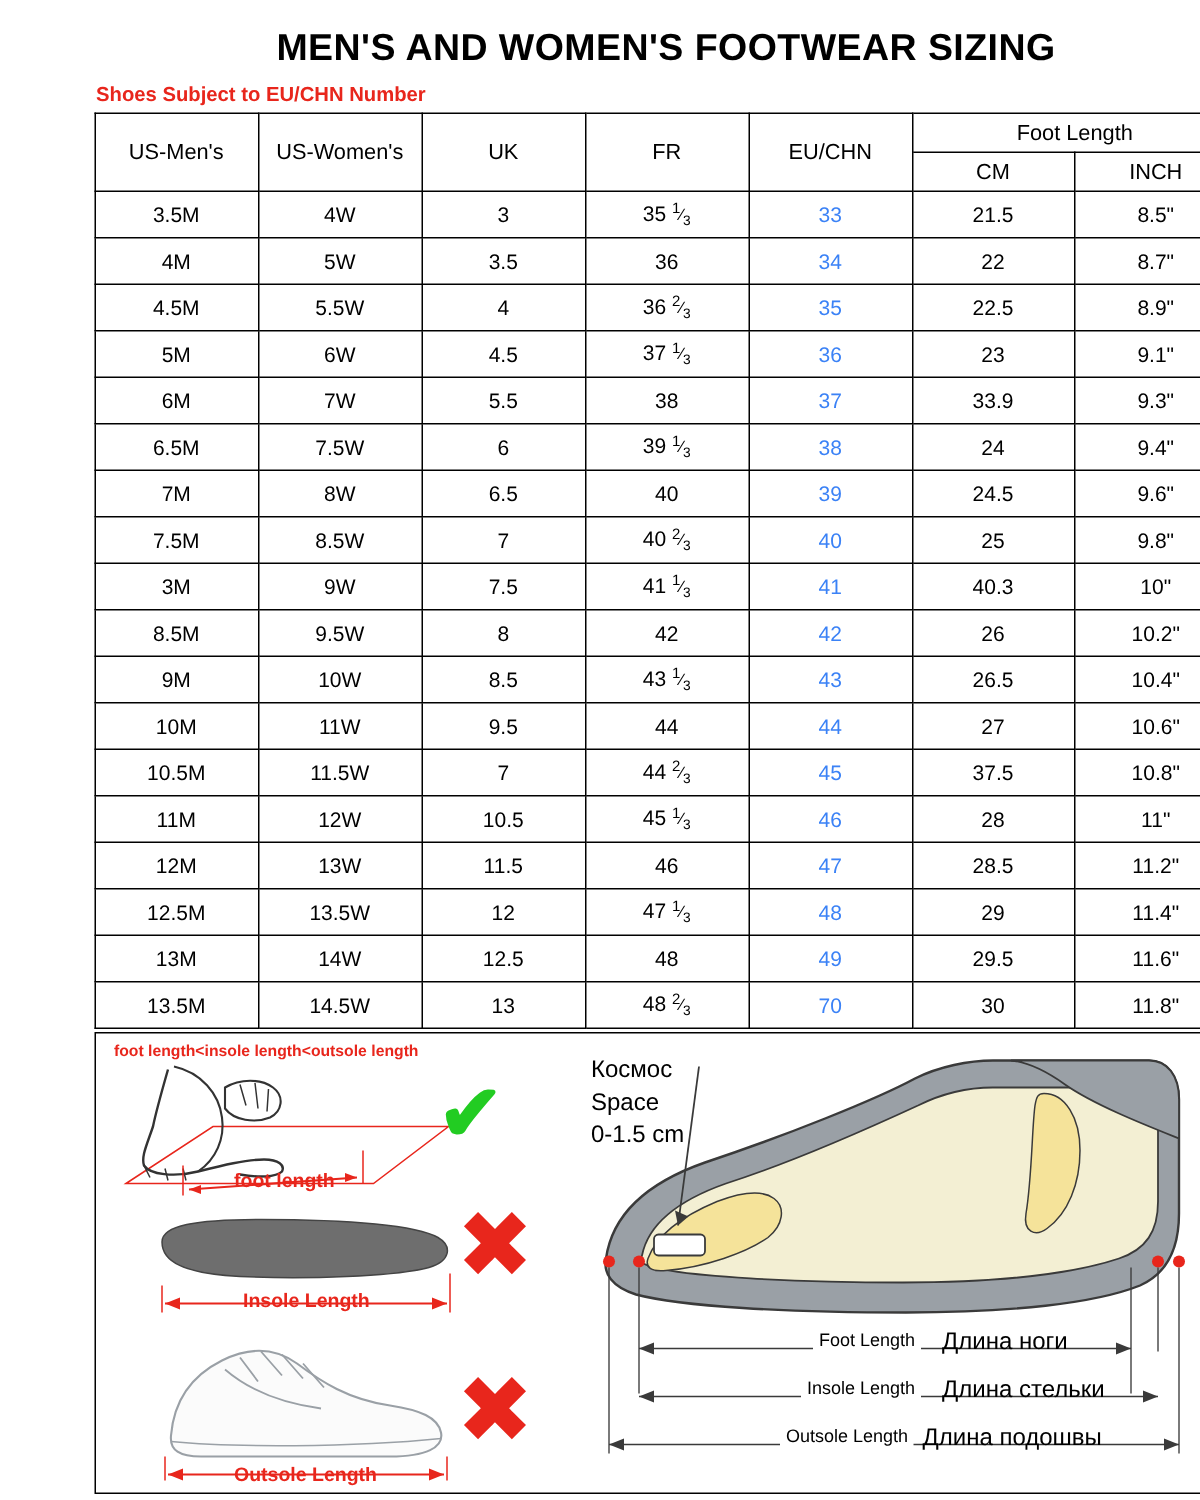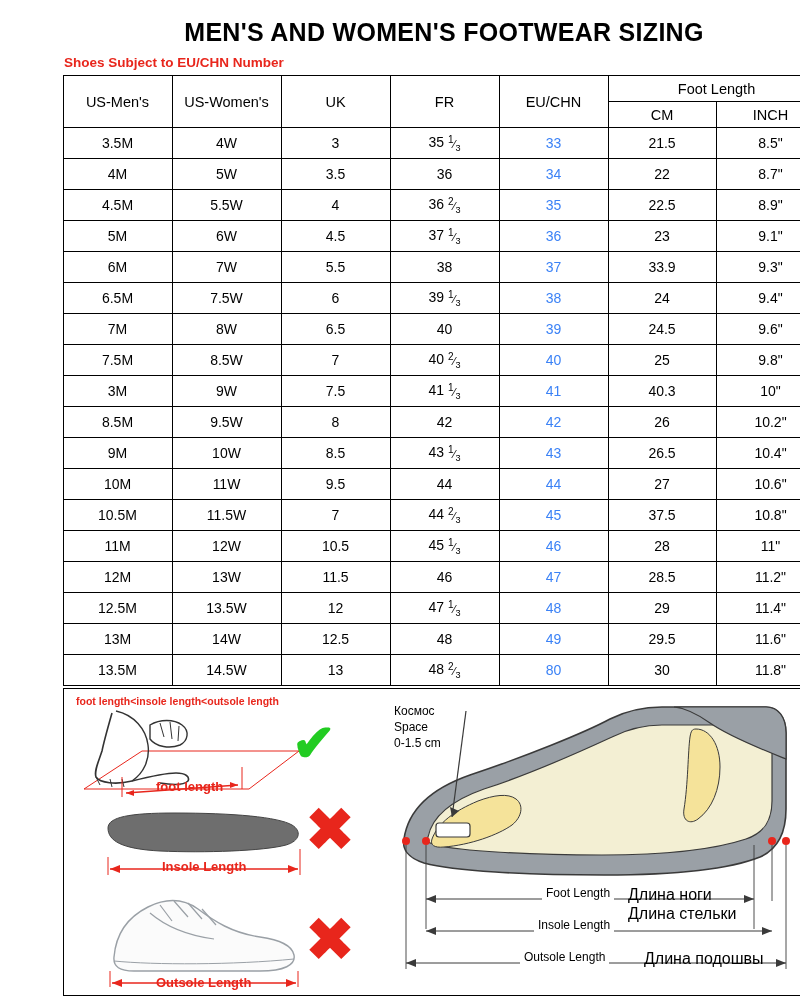--- a/index.html
+++ b/index.html
@@ -132,21 +132,21 @@
     font-size: 62px;
     font-weight: bold;
     line-height: 1;
     font-family: "DejaVu Sans", sans-serif;
   }
   .cross1 { left: 240px; top: 110px; }
   .cross2 { left: 240px; top: 220px; }
   .space-label {
     position: absolute;
     left: 20px; top: 14px;
-    font-size: 12px;
+    font-size: 16px;
     line-height: 1.35;
   }
   .dim-label {
     position: absolute;
     font-size: 12px;
     white-space: nowrap;
   }
   .dim-ru {
     position: absolute;
     font-size: 16px;
@@ -337,21 +337,21 @@
           <td>48</td>
           <td class="eu-cell">49</td>
           <td>29.5</td>
           <td>11.6"</td>
         </tr>
         <tr>
           <td>13.5M</td>
           <td>14.5W</td>
           <td>13</td>
           <td>48 <span class="frac"><sup>2</sup>⁄<sub>3</sub></span></td>
-          <td class="eu-cell">80</td>
+          <td class="eu-cell">70</td>
           <td>30</td>
           <td>11.8"</td>
         </tr>
       </tbody>
   </table>
 
   <div class="bottom">
 
     <div class="left-panel">
       <svg width="310" height="306" viewBox="0 0 310 306">
@@ -445,20 +445,20 @@
       <div class="space-label">
         <div>Космос</div>
         <div>Space</div>
         <div>0-1.5 cm</div>
       </div>
 
       <div class="dim-label" style="left:168px; top:197px; background:#fff; padding:0 4px;">Foot Length</div>
       <div class="dim-ru" style="left:254px; top:197px;">Длина ноги</div>
 
       <div class="dim-label" style="left:160px; top:229px; background:#fff; padding:0 4px;">Insole Length</div>
-      <div class="dim-ru" style="left:254px; top:216px;">Длина стельки</div>
+      <div class="dim-ru" style="left:254px; top:229px;">Длина стельки</div>
 
       <div class="dim-label" style="left:146px; top:261px; background:#fff; padding:0 4px;">Outsole Length</div>
-      <div class="dim-ru" style="left:270px; top:261px;">Длина подошвы</div>
+      <div class="dim-ru" style="left:241px; top:261px;">Длина подошвы</div>
     </div>
 
   </div>
 </div>
 
 </body></html>

